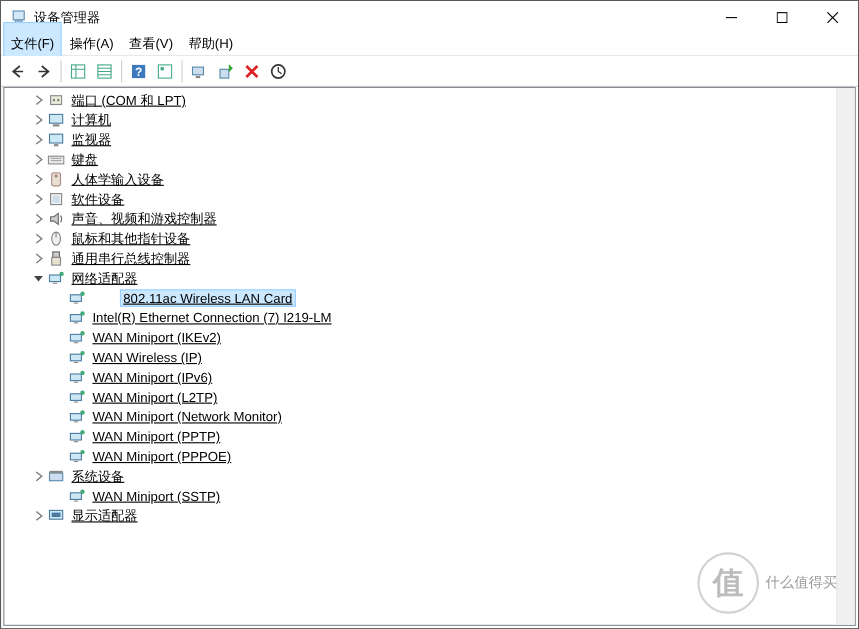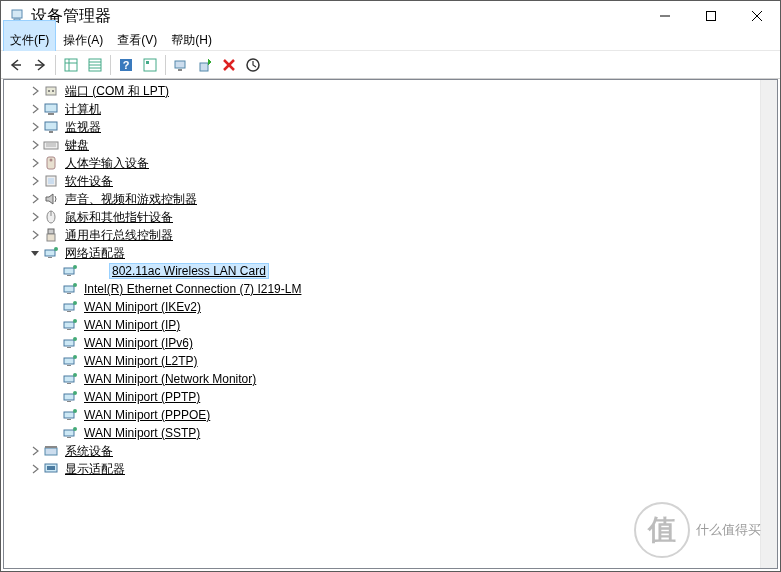--- a/index.html
+++ b/index.html
@@ -1,20 +1,20 @@
 <!DOCTYPE html>
 <html><head>
 <meta charset="utf-8">
 <style>
 * { box-sizing: border-box; margin: 0; padding: 0; }
 body { font-family: "Microsoft YaHei", "Segoe UI", Tahoma, sans-serif; font-size: 12px; background: #fff; overflow: hidden; }
 .window { width: 781px; height: 572px; border: 1px solid #5a5a5a; background: #fff; position: relative; display: flex; flex-direction: column; }
 .titlebar { height: 30px; background: #fff; display: flex; align-items: center; padding-left: 8px; }
 .titlebar-icon { width: 16px; height: 16px; margin-right: 6px; }
-.titlebar-text { flex: 1; font-size: 16px; }
+.titlebar-text { flex: 1; font-size: 12px; }
 .win-controls { display: flex; height: 100%; }
 .win-btn { width: 46px; height: 100%; display: flex; align-items: center; justify-content: center; cursor: pointer; }
 .menubar { height: 20px; background: #fff; display: flex; align-items: center; padding: 0 2px; border-bottom: 1px solid #e8e8e8; }
 .menu-item { padding: 2px 7px; cursor: pointer; }
 .menu-item.active { background: #cce8ff; border: 1px solid #99d1ff; padding: 11px 6px; }
 .toolbar { height: 28px; background: #fff; border-bottom: 1px solid #d0d0d0; display: flex; align-items: center; padding: 0 3px; gap: 0; }
 .tool-btn { width: 24px; height: 24px; display: flex; align-items: center; justify-content: center; cursor: pointer; border: 1px solid transparent; }
 .tool-sep { width: 1px; height: 20px; background: #d0d0d0; margin: 0 3px; }
 .content { flex: 1; border: 1px solid #828790; margin: 0 2px 2px 2px; overflow: hidden; position: relative; display: flex; }
 .tree { flex: 1; overflow-y: auto; padding: 2px 0; }
@@ -331,21 +331,21 @@
         <div class="tree-row">
           <span class="indent" style="width:42px"></span>
           <span class="arrow"></span>
           <span class="node-icon">
             <svg width="16" height="16">
               <rect x="2" y="5" width="10" height="6" fill="#cde8f5" stroke="#4a7aa0"></rect>
               <rect x="5" y="12" width="4" height="1" fill="#888"></rect>
               <circle cx="13" cy="4" r="2" fill="#4a7"></circle>
             </svg>
           </span>
-          <span class="label">WAN Miniport (IP)</span>
+          <span class="label">WAN Wireless (IP)</span>
         </div>
         <div class="tree-row">
           <span class="indent" style="width:42px"></span>
           <span class="arrow"></span>
           <span class="node-icon">
             <svg width="16" height="16">
               <rect x="2" y="5" width="10" height="6" fill="#cde8f5" stroke="#4a7aa0"></rect>
               <rect x="5" y="12" width="4" height="1" fill="#888"></rect>
               <circle cx="13" cy="4" r="2" fill="#4a7"></circle>
             </svg>
@@ -392,47 +392,47 @@
           <span class="indent" style="width:42px"></span>
           <span class="arrow"></span>
           <span class="node-icon">
             <svg width="16" height="16">
               <rect x="2" y="5" width="10" height="6" fill="#cde8f5" stroke="#4a7aa0"></rect>
               <rect x="5" y="12" width="4" height="1" fill="#888"></rect>
               <circle cx="13" cy="4" r="2" fill="#4a7"></circle>
             </svg>
           </span>
           <span class="label">WAN Miniport (PPPOE)</span>
-        </div>
-        <div class="tree-row">
-          <span class="indent" style="width:42px"></span>
-          <span class="arrow"></span>
-          <span class="node-icon">
-            <svg width="16" height="16">
-              <rect x="2" y="5" width="10" height="6" fill="#cde8f5" stroke="#4a7aa0"></rect>
-              <rect x="5" y="12" width="4" height="1" fill="#888"></rect>
-              <circle cx="13" cy="4" r="2" fill="#4a7"></circle>
-            </svg>
-          </span>
-          <span class="label">WAN Miniport (SSTP)</span>
         </div>
         <div class="tree-row">
           <span class="indent" style="width:23px"></span>
           <span class="arrow">
             <svg width="10" height="10">
               <path d="M3 1 L8 5 L3 9" fill="none" stroke="#777" stroke-width="1.2"></path>
             </svg>
           </span>
           <span class="node-icon">
             <svg width="16" height="16">
               <rect x="2" y="5" width="12" height="7" fill="#cde" stroke="#58a"></rect>
               <rect x="2" y="3" width="12" height="2" fill="#888"></rect>
             </svg>
           </span>
           <span class="label">系统设备</span>
+        </div>
+        <div class="tree-row">
+          <span class="indent" style="width:42px"></span>
+          <span class="arrow"></span>
+          <span class="node-icon">
+            <svg width="16" height="16">
+              <rect x="2" y="5" width="10" height="6" fill="#cde8f5" stroke="#4a7aa0"></rect>
+              <rect x="5" y="12" width="4" height="1" fill="#888"></rect>
+              <circle cx="13" cy="4" r="2" fill="#4a7"></circle>
+            </svg>
+          </span>
+          <span class="label">WAN Miniport (SSTP)</span>
         </div>
         <div class="tree-row">
           <span class="indent" style="width:23px"></span>
           <span class="arrow">
             <svg width="10" height="10">
               <path d="M3 1 L8 5 L3 9" fill="none" stroke="#777" stroke-width="1.2"></path>
             </svg>
           </span>
           <span class="node-icon">
             <svg width="16" height="16">

